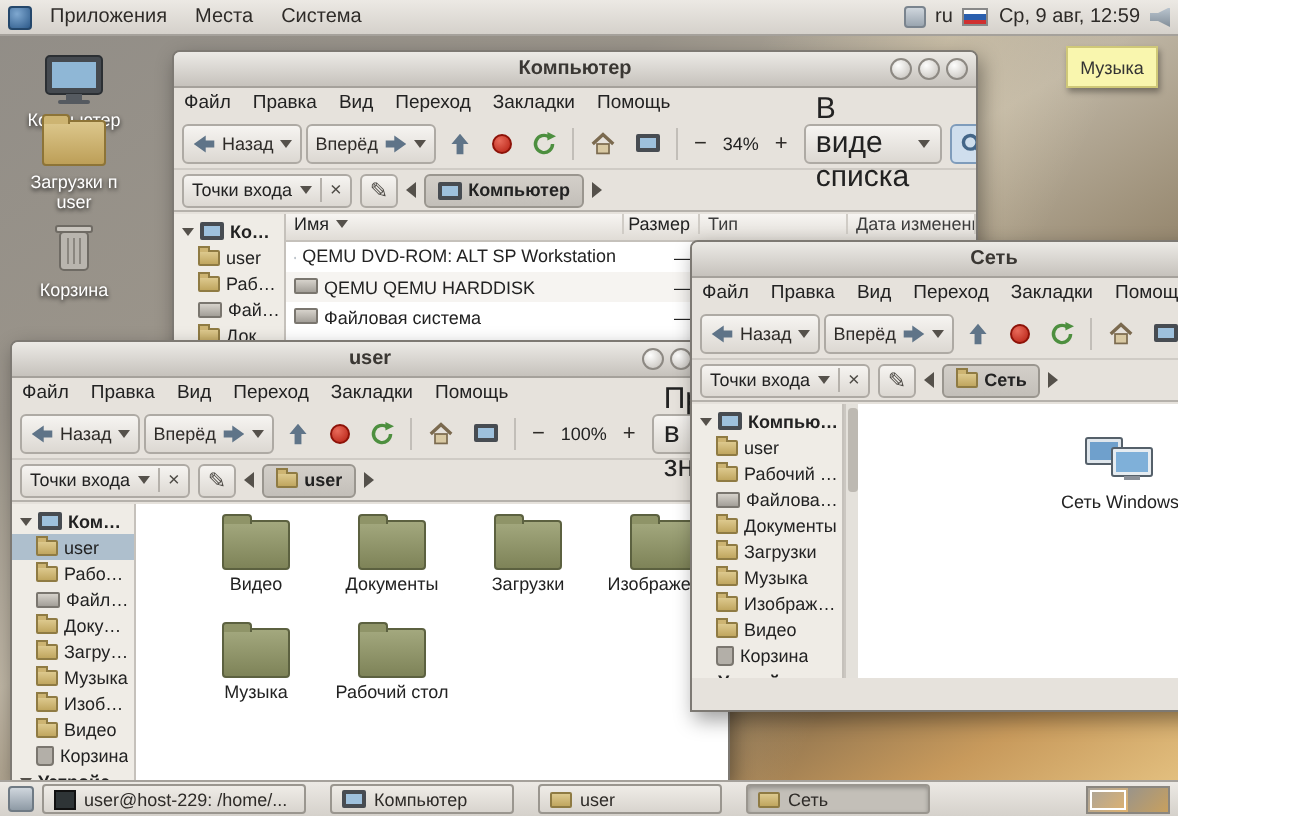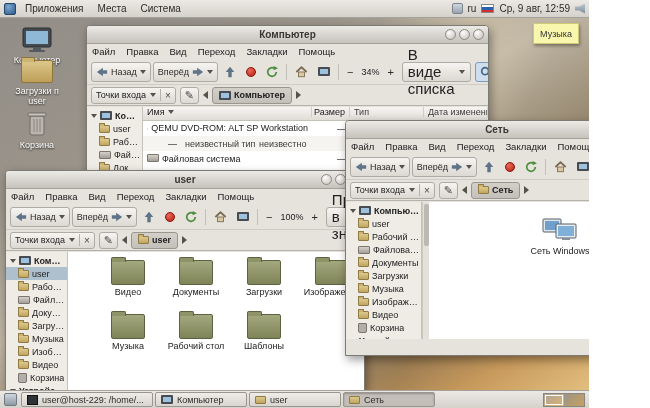--- a/index.html
+++ b/index.html
@@ -102,21 +102,21 @@
   
   .fcell { position:absolute; width:64px; text-align:center; font-size:9px; color:#222; line-height:1.1; }
   .bigfolder { width:34px; height:25px; margin:0 auto 3px; position:relative;
     background:linear-gradient(#a3a87e,#7e8358); border:1px solid #5c6140; border-radius:2px; }
   .bigfolder::before { content:""; position:absolute; top:-4px; left:-1px; width:13px; height:4px;
     background:#8f9468; border:1px solid #5c6140; border-bottom:none; border-radius:2px 2px 0 0; }
   .statusbar { position:absolute; left:0; right:0; bottom:0; height:16px; background:linear-gradient(#ece9e4,#d5d1cb);
     border-top:1px solid #b5b1ab; display:flex; align-items:center; justify-content:center; font-size:9px; color:#333; }
 
   
-  .tb-btn { height:15px; display:flex; align-items:center; gap:4px; padding:0 5px; margin-right:2px;
+  .tb-btn { height:15px; display:flex; align-items:center; gap:4px; padding:0 5px; margin-right:12px;
     border:1px solid #9a968f; border-radius:2px; background:linear-gradient(#efece7,#d8d4ce);
     font-size:9px; overflow:hidden; white-space:nowrap; }
   .tb-btn.active { background:#c3bfb8; box-shadow:inset 0 1px 2px rgba(0,0,0,.25); }
   .tb-btn span { overflow:hidden; text-overflow:ellipsis; }
   .showdesk { width:13px; height:13px; margin:0 4px; background:linear-gradient(#cfd6dd,#8e9aa5); border:1px solid #6f7a84; border-radius:2px; }
   .term { width:11px; height:10px; background:#2e3436; border:1px solid #111; flex:none; }
   .wswitch { margin-left:auto; margin-right:4px; display:flex; border:1px solid #8a867f; }
   .wswitch i { width:20px; height:12px; background:linear-gradient(135deg,#9a948a,#c8a05e); }
   .wswitch i.on { outline:1px solid #fff; outline-offset:-2px; background:linear-gradient(135deg,#aaa49a,#e0b26e); }
 </style>
@@ -331,20 +331,24 @@
               <span>—</span>
             </div>
           <div class="c-type">
               <span>неизвестный тип</span>
             </div>
           <div class="c-date">
               <span>неизвестно</span>
             </div>
         </div>
         <div class="lrow">
+          <div class="c-name">
+              <span class="mdrive"></span>
+              <span>QEMU QEMU HARDDISK</span>
+            </div>
           <div class="c-size">
               <span>—</span>
             </div>
           <div class="c-type">
               <span>неизвестный тип</span>
             </div>
           <div class="c-date">
               <span>неизвестно</span>
             </div>
         </div>
@@ -502,21 +506,20 @@
             <span class="lbl">Устройства</span>
           </div>
       </div>
       <div class="mainarea">
         <div class="fcell" style="left:28px; top:8px;"><div class="bigfolder"></div><span>Видео</span></div>
         <div class="fcell" style="left:96px; top:8px;"><div class="bigfolder"></div><span>Документы</span></div>
         <div class="fcell" style="left:164px; top:8px;"><div class="bigfolder"></div><span>Загрузки</span></div>
         <div class="fcell" style="left:232px; top:8px;"><div class="bigfolder"></div><span>Изображения</span></div>
         <div class="fcell" style="left:28px; top:62px;"><div class="bigfolder"></div><span>Музыка</span></div>
         <div class="fcell" style="left:96px; top:62px;"><div class="bigfolder"></div><span>Рабочий стол</span></div>
-        <div class="fcell" style="left:164px; top:62px;"><div class="bigfolder"></div><span>Шаблоны</span></div>
       </div>
     </div>
   </div>
 
   <div class="window" style="left:345px; top:120px; width:304px; height:236px; z-index:30;">
     <div class="titlebar">
       <span>Сеть</span>
       <span class="winbtns">
           <span class="winbtn"></span>
           <span class="winbtn"></span>

